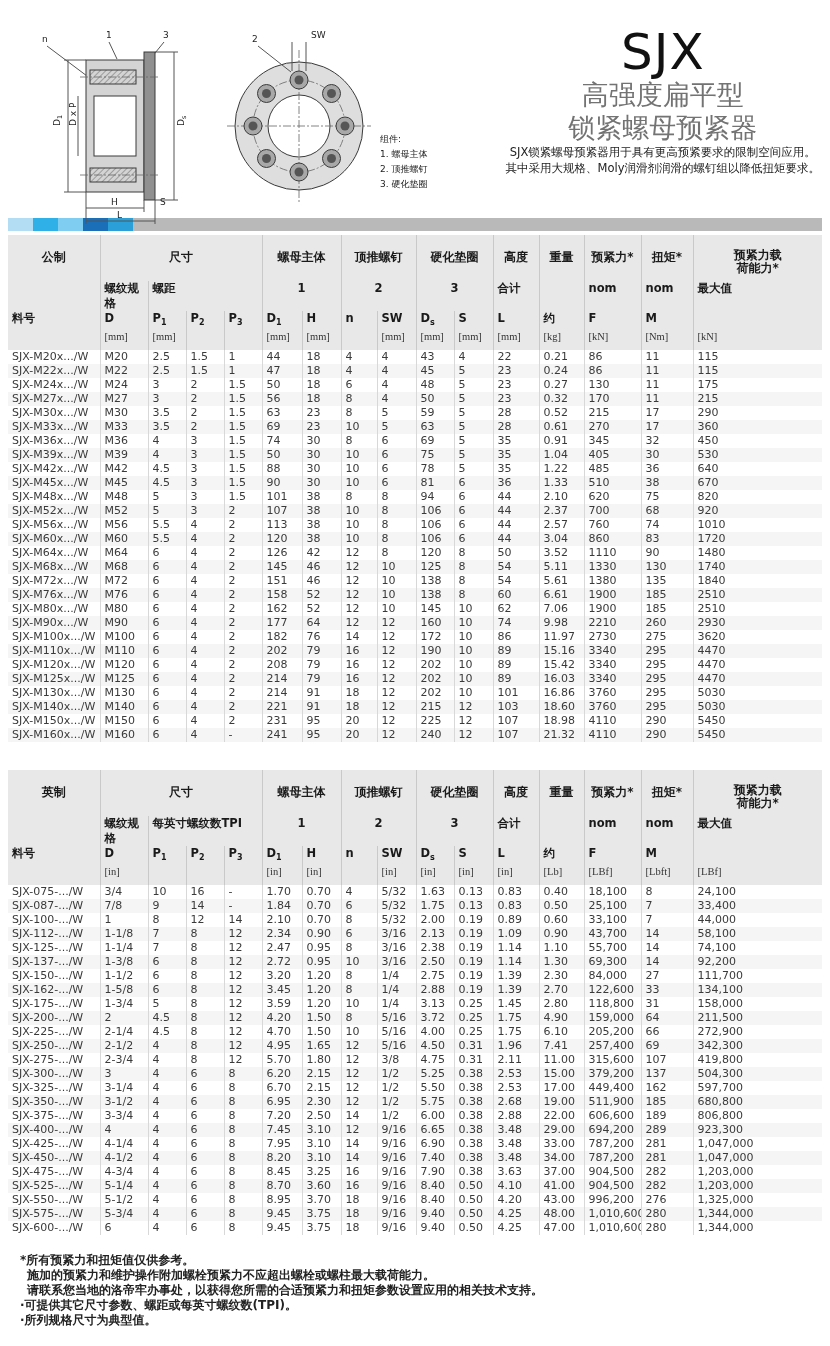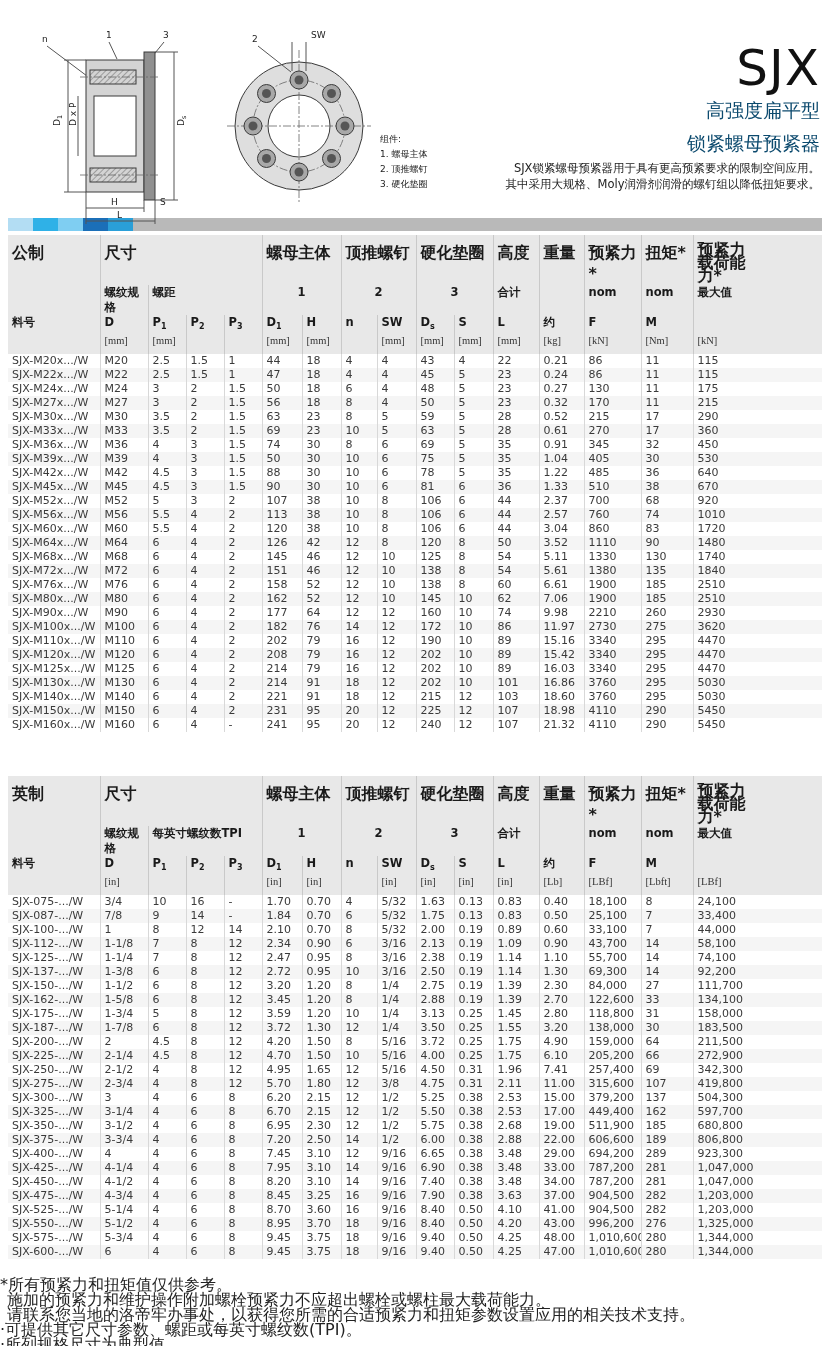--- a/index.html
+++ b/index.html
@@ -2,55 +2,55 @@
 <html><head>
 <meta charset="utf-8">
 <style>
   html,body{margin:0;padding:0;background:#fff;}
   body{width:830px;font-family:"DejaVu Sans","Liberation Sans",sans-serif;color:#1a1a1a;}
   .page{position:relative;width:830px;height:1346px;background:#fff;overflow:hidden;}
 
   
   .top{position:relative;height:218px;}
   .drawing{position:absolute;left:14px;top:26px;}
-  .title-block{position:absolute;right:10px;top:42px;text-align:right;}
+  .title-block{position:absolute;right:10px;top:26px;text-align:center;}
   .product-name{font-size:50px;line-height:52px;letter-spacing:1px;color:#111;}
-  .subtitle{font-size:19px;line-height:33px;color:#0c4a6e;}
+  .subtitle{font-size:27px;line-height:33px;color:#737373;}
   .descr{font-size:11.5px;line-height:16px;color:#222;}
 
   
   .stripe{display:flex;height:13px;margin:0 8px;}
   .stripe .seg{width:25px;height:13px;}
   .stripe .rest{flex:1;height:13px;}
 
   
   table.spec{border-collapse:collapse;table-layout:fixed;width:814px;margin:4px 8px 0 8px;font-size:11px;}
   table.spec col.c-part{width:92px;}  table.spec col.c-D{width:48px;}
   table.spec col.c-P{width:38px;}    table.spec col.c-D1{width:40px;}
   table.spec col.c-H{width:39px;}    table.spec col.c-n{width:36px;}
   table.spec col.c-SW{width:39px;}   table.spec col.c-Ds{width:38px;}
   table.spec col.c-S{width:39px;}    table.spec col.c-L{width:46px;}
   table.spec col.c-kg{width:45px;}   table.spec col.c-F{width:57px;}
   table.spec col.c-M{width:52px;}    table.spec col.c-max{width:auto;}
   thead th{background:#e8e8e8;text-align:left;font-weight:bold;padding:0 4px;vertical-align:top;}
   thead th + th{border-left:1px solid #c9c9c9;}
-  tr.h1 th{font-size:16px;height:32px;padding-top:8px;}
+  tr.h1 th{font-size:12px;height:32px;padding-top:14px;text-align:center;}
   tr.h2 th{font-size:11.5px;height:24px;}
   tr.h3 th{font-size:11.5px;height:20px;}
   tr.h4 th{font-weight:normal;font-size:10.5px;height:19px;color:#333;font-family:Liberation Serif, serif;}
   th.c{text-align:center;}
   .wrapnarrow{display:inline-block;width:54px;white-space:normal;line-height:13px;}
   sub{font-size:8px;}
   tbody td{padding:0 4px;height:14px;line-height:14px;white-space:nowrap;overflow:hidden;color:#3a3a3a;}
   tbody td + td{border-left:1px solid #d8d8d8;}
   tbody tr:nth-child(even){background:#f5f5f5;}
-  table.imperial{margin-top:44px;}
+  table.imperial{margin-top:28px;}
 
   
-  .footnotes{margin:18px 8px 0 0;font-size:16px;line-height:15px;color:#222;}
+  .footnotes{margin:18px 8px 0 20px;font-size:12px;line-height:15px;color:#222;font-weight:bold;}
   .footnotes .indent{padding-left:7px;}
 
   
   .dimline{stroke:#555;stroke-width:1;}
   .edge{stroke:#3a3a3a;stroke-width:1;}
   .axis{stroke:#666;stroke-width:0.8;stroke-dasharray:8 2 2 2;}
   .svgtxt{font-size:9px;fill:#222;}
   .svgsub{font-size:6.5px;}
 </style>
 </head>
@@ -417,20 +417,38 @@
           <td>6</td>
           <td>81</td>
           <td>6</td>
           <td>36</td>
           <td>1.33</td>
           <td>510</td>
           <td>38</td>
           <td>670</td>
         </tr>
         <tr>
+          <td>SJX-M48x.../W</td>
+          <td>M48</td>
+          <td>5</td>
+          <td>3</td>
+          <td>1.5</td>
+          <td>101</td>
+          <td>38</td>
+          <td>8</td>
+          <td>8</td>
+          <td>94</td>
+          <td>6</td>
+          <td>44</td>
+          <td>2.10</td>
+          <td>620</td>
+          <td>75</td>
+          <td>820</td>
+        </tr>
+        <tr>
           <td>SJX-M52x.../W</td>
           <td>M52</td>
           <td>5</td>
           <td>3</td>
           <td>2</td>
           <td>107</td>
           <td>38</td>
           <td>10</td>
           <td>8</td>
           <td>106</td>
@@ -971,38 +989,20 @@
           <td>1/4</td>
           <td>3.13</td>
           <td>0.25</td>
           <td>1.45</td>
           <td>2.80</td>
           <td>118,800</td>
           <td>31</td>
           <td>158,000</td>
         </tr>
         <tr>
-          <td>SJX-187-.../W</td>
-          <td>1-7/8</td>
-          <td>6</td>
-          <td>8</td>
-          <td>12</td>
-          <td>3.72</td>
-          <td>1.30</td>
-          <td>12</td>
-          <td>1/4</td>
-          <td>3.50</td>
-          <td>0.25</td>
-          <td>1.55</td>
-          <td>3.20</td>
-          <td>138,000</td>
-          <td>30</td>
-          <td>183,500</td>
-        </tr>
-        <tr>
           <td>SJX-200-.../W</td>
           <td>2</td>
           <td>4.5</td>
           <td>8</td>
           <td>12</td>
           <td>4.20</td>
           <td>1.50</td>
           <td>8</td>
           <td>5/16</td>
           <td>3.72</td>

